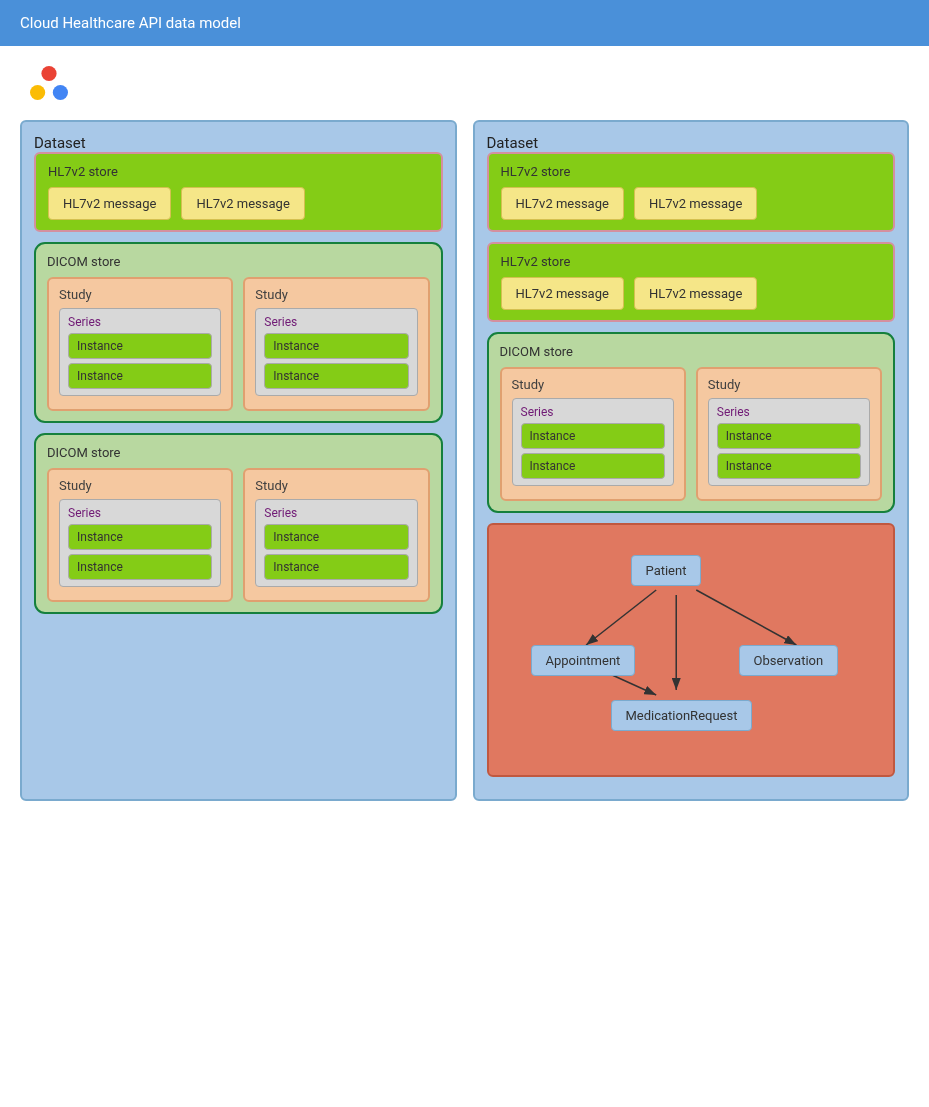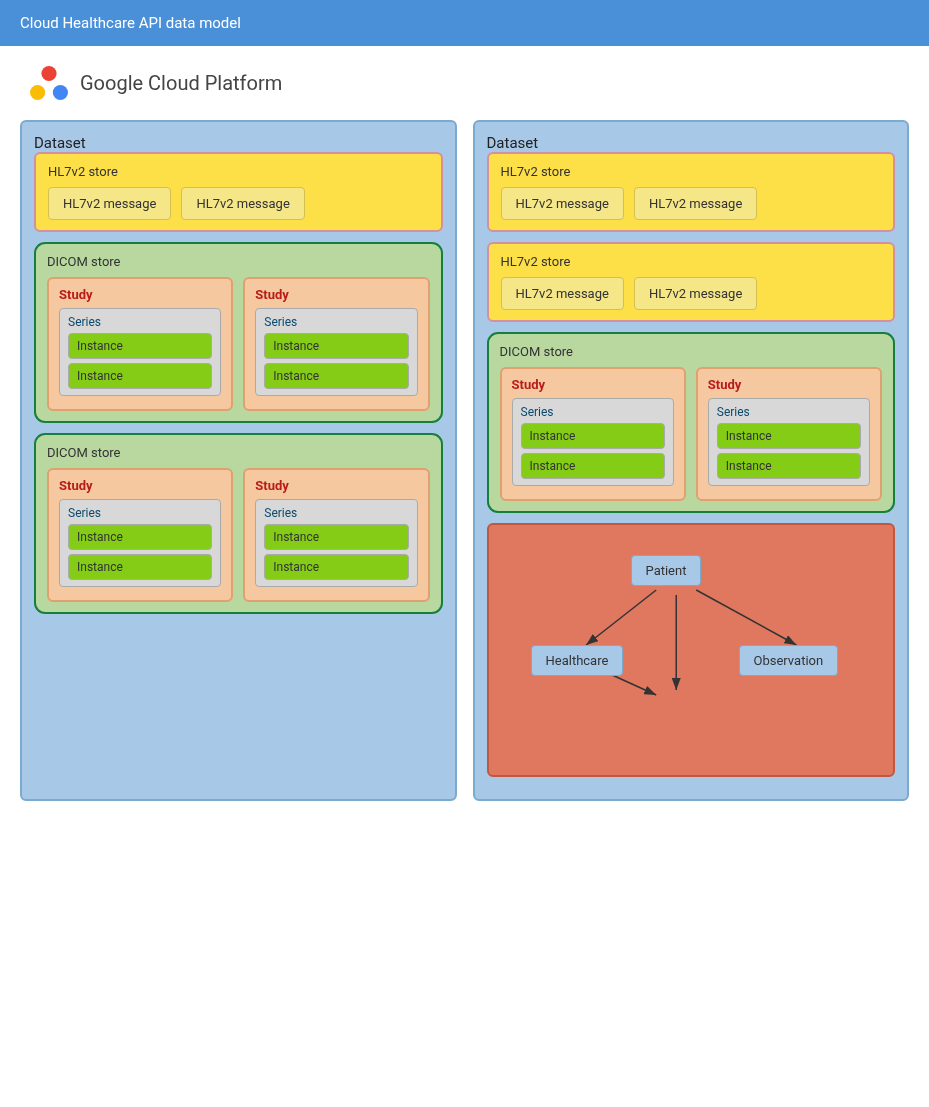--- a/index.html
+++ b/index.html
@@ -47,21 +47,21 @@
     }
 
     .dataset-label {
       font-size: 15px;
       color: #222;
       font-weight: 400;
     }
 
     
     .hl7-store {
-      background: #fde047;
+      background: #84cc16;
       border: 2px solid #D4909F;
       border-radius: 6px;
       padding: 10px 12px;
       margin-bottom: 10px;
     }
 
     .hl7-label {
       font-size: 13px;
       color: #333;
       margin-bottom: 8px;
@@ -106,37 +106,36 @@
     .study-box {
       background: #F5C8A0;
       border: 2px solid #E0A070;
       border-radius: 6px;
       padding: 8px 10px;
       flex: 1;
     }
 
     .study-label {
       font-size: 13px;
-      color: #b91c1c;
+      color: #404040;
       margin-bottom: 6px;
-      font-weight: bold;
     }
 
     
     .series-box {
       background: #D8D8D8;
       border: 1px solid #AAAAAA;
       border-radius: 4px;
       padding: 6px 8px;
       margin-bottom: 5px;
     }
 
     .series-label {
       font-size: 12px;
-      color: #0c4a6e;
+      color: #701a75;
       margin-bottom: 4px;
     }
 
     
     .instance-box {
       background: #84cc16;
       border: 1px solid #AAAAAA;
       border-radius: 4px;
       padding: 5px 8px;
       font-size: 12px;
@@ -192,21 +191,20 @@
   <span>Cloud Healthcare API data model</span>
 </div>
 
 <div class="gcp-header">
 
   <svg class="gcp-logo" viewBox="0 0 40 40" xmlns="http://www.w3.org/2000/svg">
     <circle cx="20" cy="10" r="8" fill="#EA4335"></circle>
     <circle cx="8" cy="30" r="8" fill="#FBBC04"></circle>
     <circle cx="32" cy="30" r="8" fill="#4285F4"></circle>
   </svg>
-  <span class="gcp-title">Google Cloud Platform</span>
 </div>
 
 <div class="main-content">
 
   <div class="dataset-box">
     <div class="dataset-label">Dataset</div>
 
     <div class="hl7-store">
       <div class="hl7-label">HL7v2 store</div>
       <div class="hl7-messages">
@@ -319,25 +317,28 @@
           <line x1="175" y1="60" x2="175" y2="155" stroke="#333" stroke-width="1.5" marker-end="url(#arrowhead)"></line>
 
           <line x1="100" y1="135" x2="155" y2="160" stroke="#333" stroke-width="1.5" marker-end="url(#arrowhead)"></line>
         </svg>
 
         <div class="fhir-node" style="left: 130px; top: 20px;">
           <span>Patient</span>
         </div>
 
         <div class="fhir-node" style="left: 30px; top: 110px;">
-          <span>Healthcare</span>
+          <span>Appointment</span>
         </div>
 
         <div class="fhir-node" style="left: 238px; top: 110px;">
           <span>Observation</span>
         </div>
 
+        <div class="fhir-node" style="left: 110px; top: 165px;">
+          <span>MedicationRequest</span>
+        </div>
       </div>
     </div>
 
   </div>
 
 </div>
 
 </body></html>

